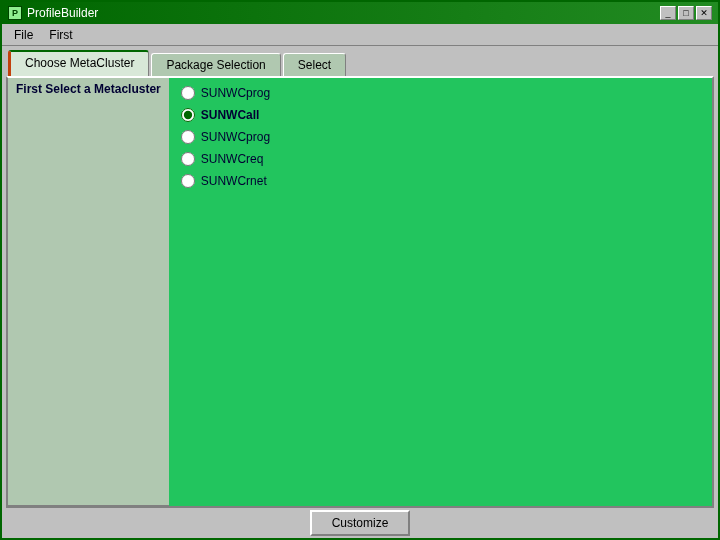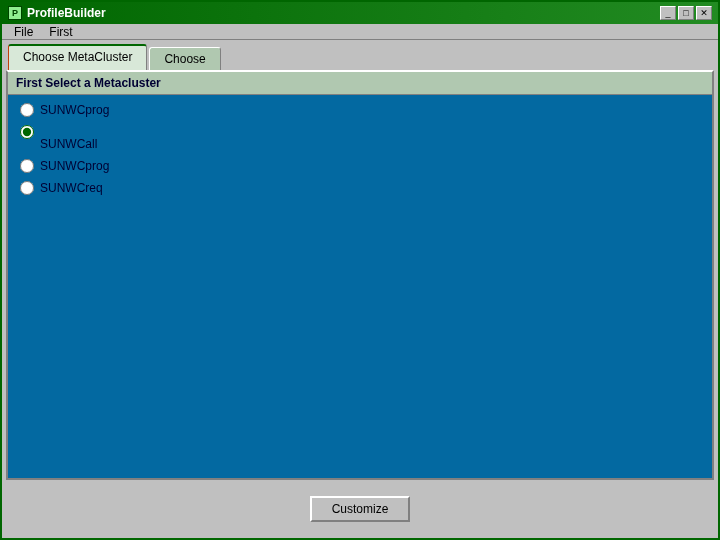--- a/index.html
+++ b/index.html
@@ -43,21 +43,21 @@
       border: 1px solid #004400;
       display: flex;
       align-items: center;
       justify-content: center;
       font-size: 9px;
       color: #004400;
       font-weight: bold;
     }
     .title-text {
       font-size: 12px;
-      font-weight: bold;
+      font-weight: normal;
     }
     .window-controls {
       display: flex;
       gap: 2px;
     }
     .win-btn {
       width: 16px;
       height: 14px;
       background: #c0c0c0;
       border: 1px solid #808080;
@@ -71,21 +71,21 @@
       color: #000;
     }
     .win-btn.close {
       background: #c0c0c0;
     }
     .menubar {
       background: #c0c0c0;
       display: flex;
       padding: 2px 4px;
       border-bottom: 1px solid #808080;
-      height: 16px;
+      height: 22px;
       align-items: center;
     }
     .menubar-item {
       padding: 2px 8px;
       cursor: pointer;
       font-size: 12px;
     }
     .tabs-bar {
       display: flex;
       padding: 4px 6px 0 6px;
@@ -101,78 +101,78 @@
       font-size: 12px;
       color: #000;
       border-top-left-radius: 3px;
       border-top-right-radius: 3px;
       border-top-color: #ffffff;
       border-left-color: #ffffff;
     }
     .tab.active {
       background: #d8e8d8;
       border-top: 2px solid #006600;
-      border-left: 1px solid #c2410c;
+      border-left: 3px solid #c2410c;
       border-right: 1px solid #808080;
       z-index: 1;
       font-weight: normal;
     }
     .tab:not(.active) {
       background: #b0c8b0;
       margin-top: 3px;
     }
     .content-area {
       flex: 1;
-      background: #0369a1;
+      background: #22c55e;
       border: 2px solid #808080;
       border-top: 2px solid #ffffff;
       margin: 0 4px;
       padding: 0;
       display: flex;
-      flex-direction: column;
+      flex-direction: row;
     }
     .section-header {
       background: #b0c8b0;
       border-bottom: 1px solid #808080;
       padding: 4px 8px;
       font-weight: bold;
       font-size: 12px;
       color: #000033;
     }
     .radio-list {
       padding: 8px 12px;
       display: flex;
       flex-direction: column;
       gap: 8px;
       flex: 1;
     }
     .radio-item {
       display: flex;
+      align-items: center;
       gap: 6px;
       cursor: pointer;
     }
     .radio-input {
       width: 14px;
       height: 14px;
       cursor: pointer;
       accent-color: #006600;
     }
     .radio-label {
       font-size: 12px;
       color: #000033;
       cursor: pointer;
     }
     .radio-label.selected {
-      font-weight: normal;
-      margin-top: 12px;
+      font-weight: bold;
     }
     .bottom-bar {
       display: flex;
       justify-content: center;
-      padding: 16px;
+      padding: 2px;
       background: #c0c0c0;
     }
     .customize-btn {
       padding: 4px 20px;
       background: #c0c0c0;
       border: 2px solid;
       border-top-color: #ffffff;
       border-left-color: #ffffff;
       border-bottom-color: #808080;
       border-right-color: #808080;
@@ -197,21 +197,22 @@
     </div>
   </div>
 
   <div class="menubar">
     <div class="menubar-item">File</div>
     <div class="menubar-item">First</div>
   </div>
 
   <div class="tabs-bar">
     <div class="tab active">Choose MetaCluster</div>
-    <div class="tab">Choose</div>
+    <div class="tab">Package Selection</div>
+    <div class="tab">Select</div>
   </div>
 
   <div class="content-area">
     <div class="section-header">First Select a Metacluster</div>
     <div class="radio-list">
       <label class="radio-item">
         <input type="radio" class="radio-input" name="metacluster" style="">
         <span class="radio-label">SUNWCprog</span>
       </label>
       <label class="radio-item">
@@ -219,19 +220,23 @@
         <span class="radio-label selected">SUNWCall</span>
       </label>
       <label class="radio-item">
         <input type="radio" class="radio-input" name="metacluster" style="">
         <span class="radio-label">SUNWCprog</span>
       </label>
       <label class="radio-item">
         <input type="radio" class="radio-input" name="metacluster" style="">
         <span class="radio-label">SUNWCreq</span>
       </label>
+      <label class="radio-item">
+        <input type="radio" class="radio-input" name="metacluster" style="">
+        <span class="radio-label">SUNWCrnet</span>
+      </label>
     </div>
   </div>
 
   <div class="bottom-bar">
     <button class="customize-btn">Customize</button>
   </div>
 </div>
 
 </body></html>

